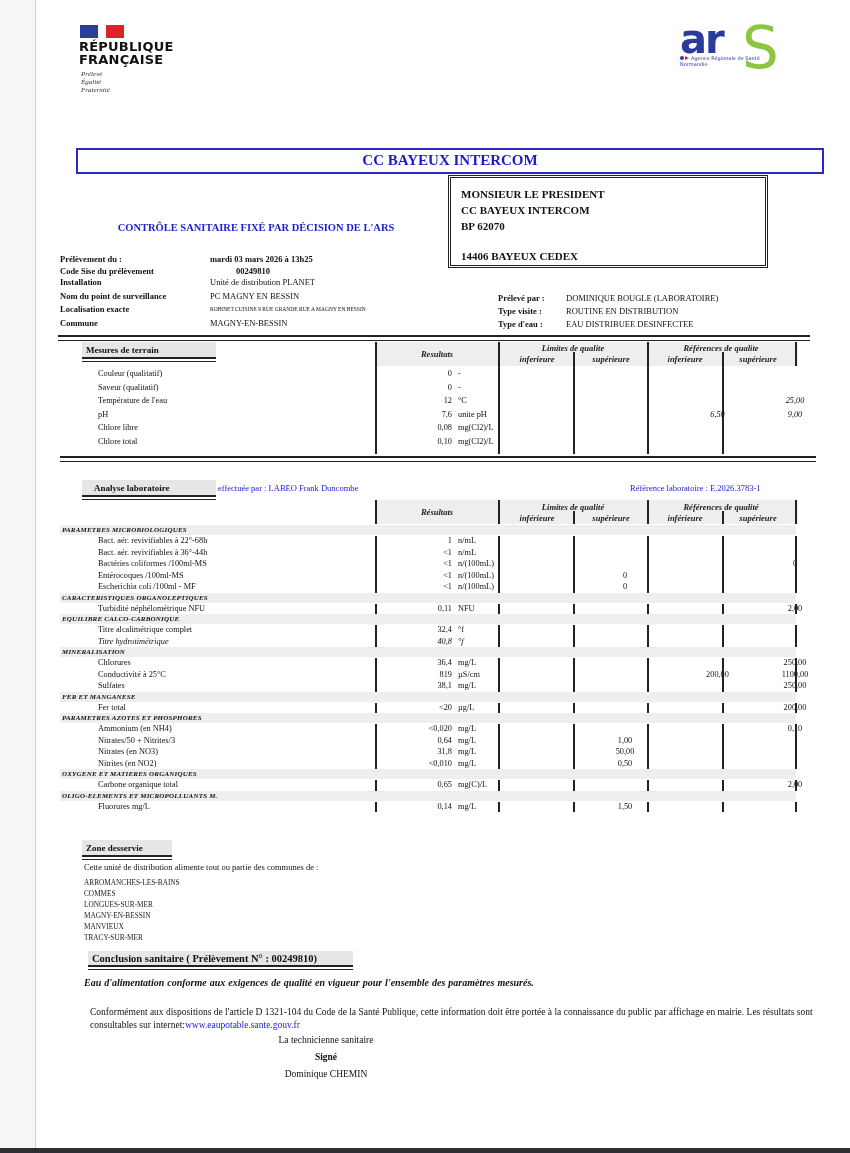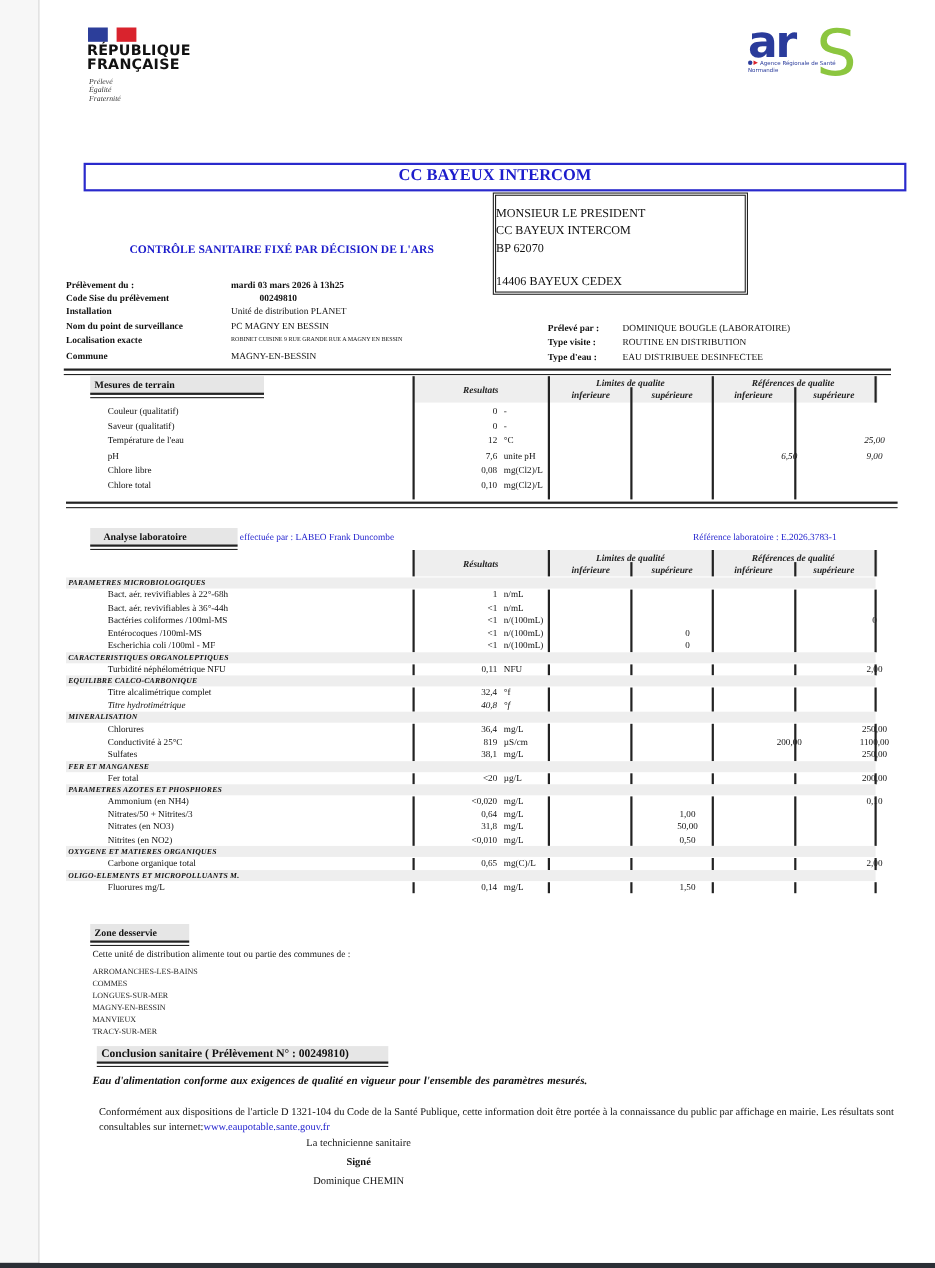--- a/index.html
+++ b/index.html
@@ -19,21 +19,21 @@
   .ars-a { position:absolute; left:4px; top:-6px; font-family:"DejaVu Sans", sans-serif; font-weight:bold; font-size:40px; color:#2a3b9b; letter-spacing:-2px; }
   .ars-s { position:absolute; left:66px; top:-4px; font-family:"DejaVu Sans", sans-serif; font-size:58px; color:#8cc63f; line-height:60px; }
   .ars-sub { position:absolute; left:4px; top:33px; font-family:"DejaVu Sans", sans-serif; font-size:5px; color:#2a3b9b; line-height:6px; white-space:nowrap; }
   .ars-dot { display:inline-block; width:4px; height:4px; border-radius:2px; background:#2a3b9b; margin-right:1px; }
   .ars-tri { display:inline-block; width:0; height:0; border-left:4px solid #d9232d; border-top:2px solid transparent; border-bottom:2px solid transparent; margin-right:2px; }
   
   .cc-band { position:absolute; left:40px; top:148px; width:744px; height:22px; border:2px solid #2a2acc; border-left:2px solid #2a2acc; border-top:2px solid #2a2acc; }
   .cc-band-title { position:absolute; left:0; width:100%; top:2px; text-align:center; color:#1c1ccc; font-weight:bold; font-size:15px; }
   .intro { position:absolute; left:40px; top:178px; width:360px; text-align:center; color:#1c1ccc; font-weight:bold; font-size:10px; line-height:17px; }
   .controle { position:absolute; left:40px; top:222px; width:360px; text-align:center; color:#1c1ccc; font-weight:bold; font-size:10.5px; }
-  .addr-box { position:absolute; left:412px; top:175px; width:232px; height:93px; border:3px double #222; box-sizing:border-box; padding:8px 0; font-size:11px; line-height:16px; }
+  .addr-box { position:absolute; left:412px; top:175px; width:320px; height:93px; border:3px double #222; box-sizing:border-box; padding:8px 10px; font-size:11px; line-height:16px;font-weight:bold; }
   .addr-box .gap { height:14px; }
   .info { position:absolute; left:24px; top:254px; font-size:8.5px; line-height:11.5px; }
   .info .row { display:flex; }
   .info .lbl { width:150px; font-weight:bold; }
   .info .val { }
   .info .val.small { font-size:5.5px; }
   .info .val.code { padding-left:26px; font-weight:bold; }
   .info .val.date { font-weight:bold; }
   .preleve { position:absolute; left:462px; top:292px; font-size:8.5px; line-height:13px; }
   .preleve .row { display:flex; }
@@ -148,21 +148,21 @@
         <span>ROUTINE EN DISTRIBUTION</span>
       </div>
     <div class="row">
         <span class="lbl">Type d'eau :</span>
         <span>EAU DISTRIBUEE DESINFECTEE</span>
       </div>
   </div>
 
   <div class="dbl-line" style="left:22px; top:335px; width:752px;"></div>
 
-  <div class="sec-label" style="left:46px; top:342px; width:158px;">Mesures de terrain</div>
+  <div class="sec-label" style="left:46px; top:342px; width:134px;">Mesures de terrain</div>
   <div class="hdr-bg" style="left:340px; top:342px; width:422px; height:24px;"></div>
   <div class="grid-head" style="left:340px; top:349px; width:122px;">Resultats</div>
   <div class="grid-head" style="left:462px; top:343px; width:150px;">Limites de qualite</div>
   <div class="grid-head" style="left:466px; top:354px; width:70px;">inferieure</div>
   <div class="grid-head" style="left:538px; top:354px; width:74px;">supérieure</div>
   <div class="grid-head" style="left:612px; top:343px; width:146px;">Références de qualite</div>
   <div class="grid-head" style="left:612px; top:354px; width:74px;">inferieure</div>
   <div class="grid-head" style="left:686px; top:354px; width:72px;">supérieure</div>
   <div class="vline" style="left:339px; top:342px; height:112px;"></div>
   <div class="vline" style="left:462px; top:342px; height:112px;"></div>

